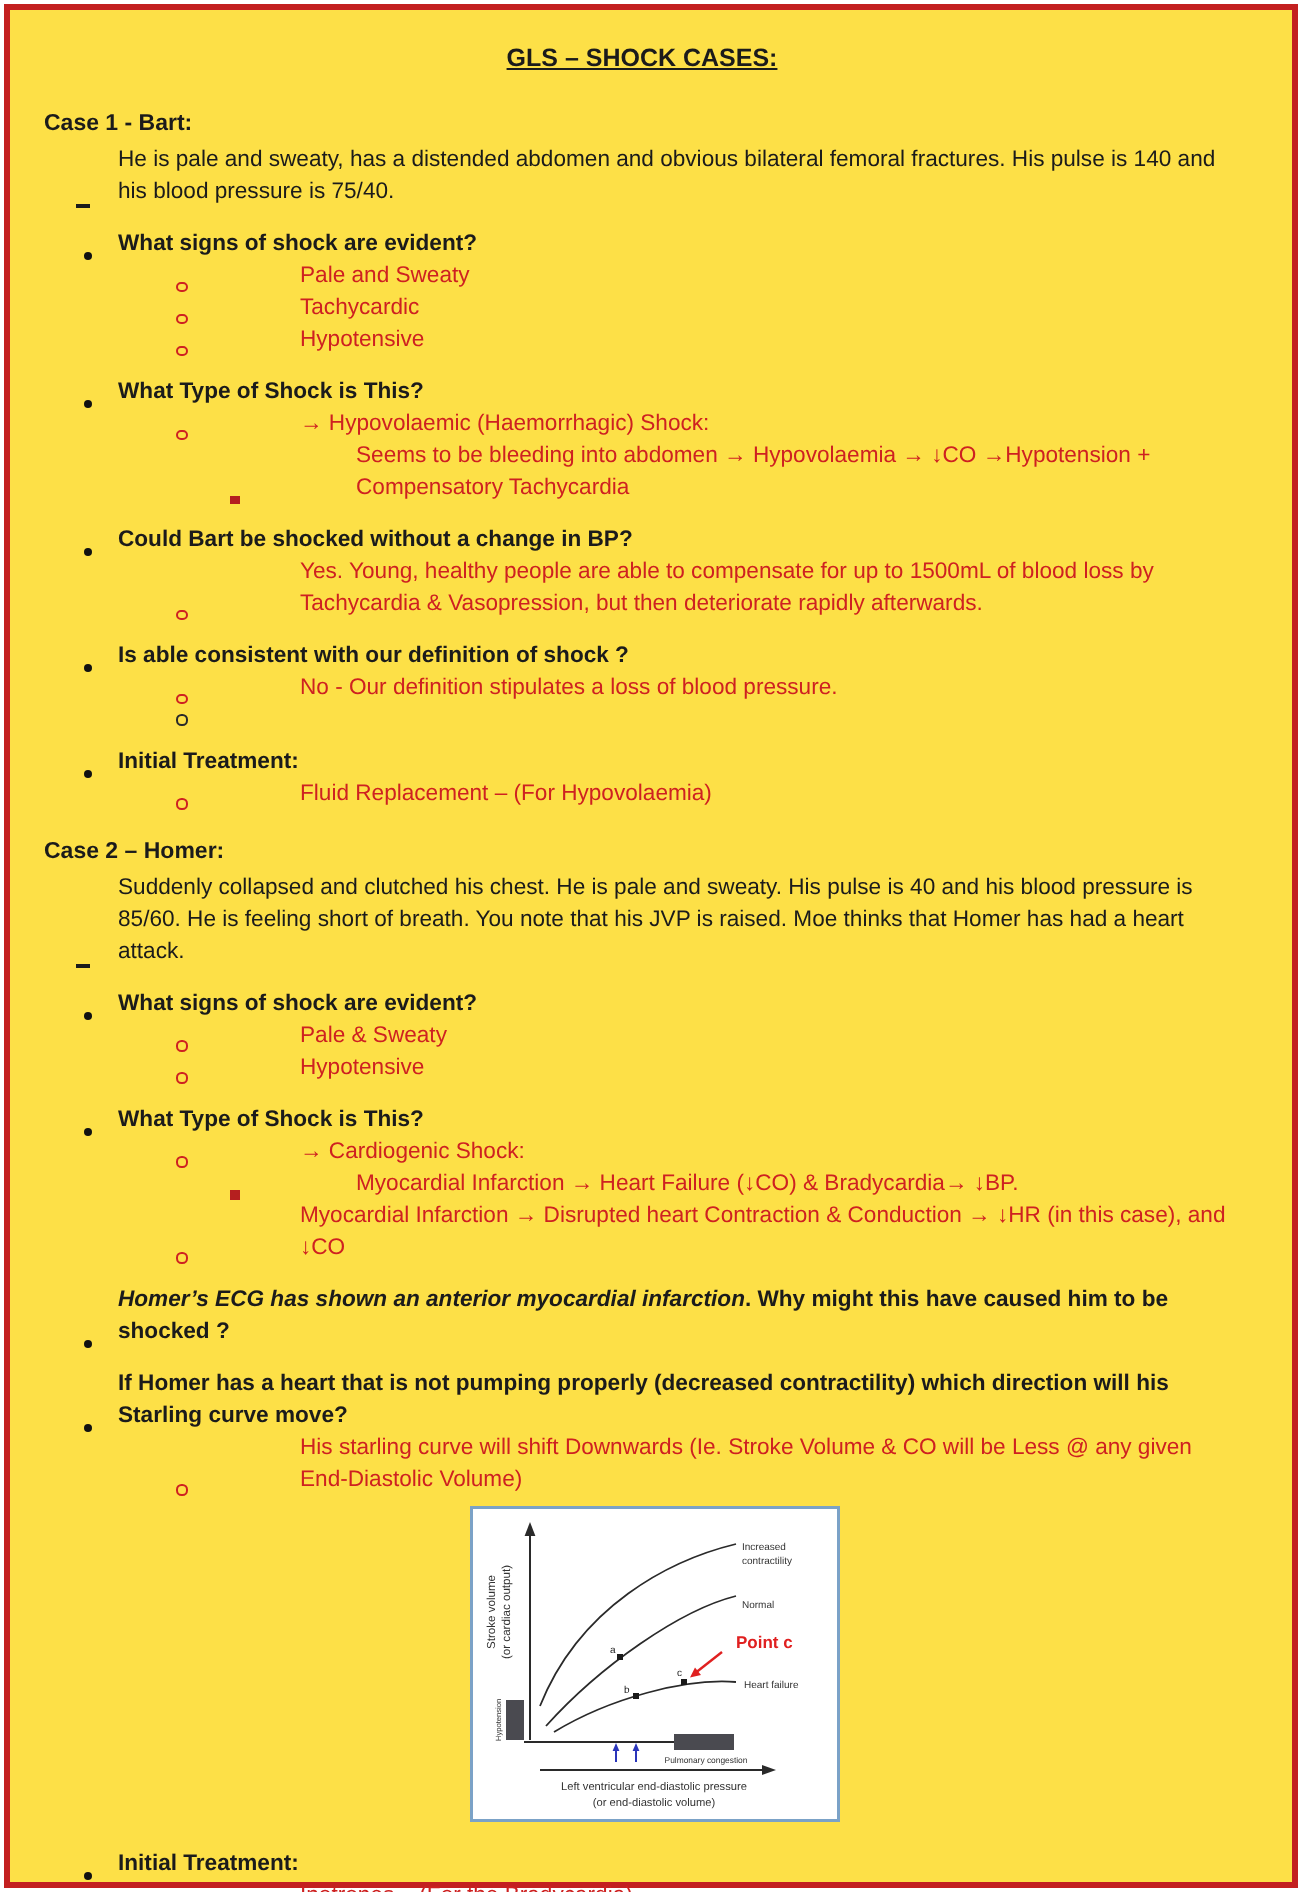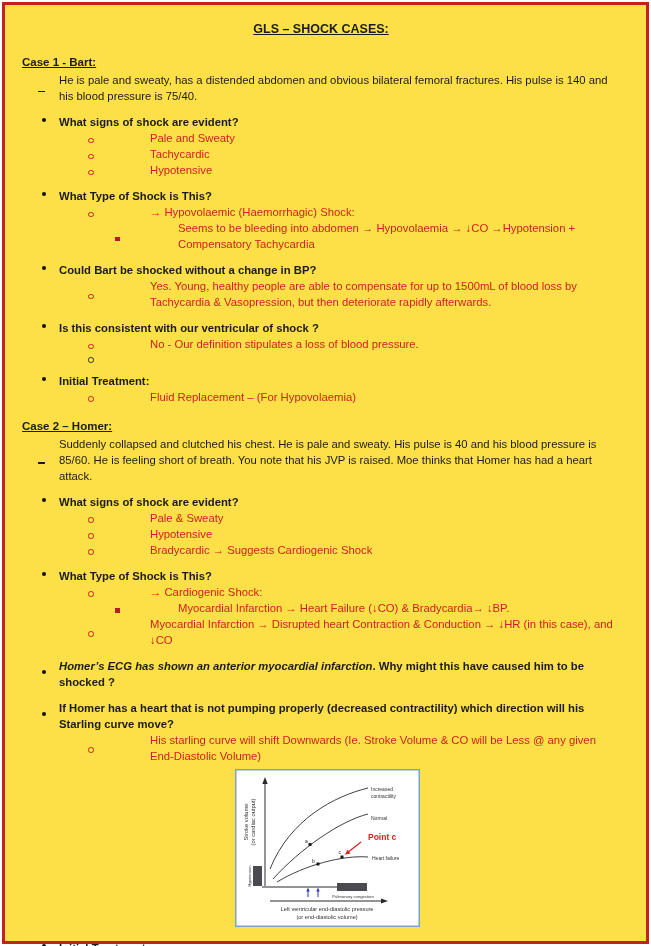--- a/index.html
+++ b/index.html
@@ -11,23 +11,23 @@
     position:absolute;left:2px;top:2px;right:2px;bottom:2px;
     border:3px solid #c32020;box-sizing:border-box;
     padding:12px 26px 8px 17px;background:#fde047;
   }
   .doc-title{
     text-align:center;font-weight:bold;font-size:12.5px;line-height:17px;
     margin:4px 0 16px 0;
   }
   .doc-title span{text-decoration:underline;}
   .case-heading{font-weight:bold;font-size:11.5px;line-height:17px;margin:0 0 1px 0;}
-  .case-heading span{text-decoration:underline;text-align:right;}
+  .case-heading span{text-align:right;}
   .case2-gap{margin-top:13px;}
-  .row{display:flex;align-items:center;font-size:11.3px;line-height:16px;}
+  .row{display:flex;align-items:flex-end;font-size:11.3px;line-height:16px;}
   .m{flex:0 0 auto;display:flex;}
   .l0 .m{margin-left:16px;width:21px;}
   .l1 .m{margin-left:20px;width:17px;}
   .l2 .m{margin-left:66px;width:19px;}
   .l3 .m{margin-left:93px;width:20px;}
   .t{flex:1 1 auto;min-width:0;}
   .bold .t{font-weight:bold;margin-top:10px;}
   .red .t{color:#ce2121;margin-left:43px;}
   .it .t{font-style:italic;}
   .dashm{width:7px;height:1.6px;background:#1b1b1b;margin-top:7px;}
@@ -104,21 +104,21 @@
   <div class="row l2 red">
     <span class="m">
         <span class="circ"></span>
       </span>
     <span class="t">Yes. Young, healthy people are able to compensate for up to 1500mL of blood loss by Tachycardia &amp; Vasopression, but then deteriorate rapidly afterwards.</span>
   </div>
   <div class="row l1 bold">
     <span class="m">
         <span class="dot"></span>
       </span>
-    <span class="t">Is this consistent with our ventricular of shock ?</span>
+    <span class="t">Is able consistent with our definition of shock ?</span>
   </div>
   <div class="row l2 red">
     <span class="m">
         <span class="circ"></span>
       </span>
     <span class="t">No - Our definition stipulates a loss of blood pressure.</span>
   </div>
   <div class="row l2 it">
     <span class="m">
         <span class="circ blackc"></span>
@@ -155,26 +155,20 @@
     <span class="m">
         <span class="circ"></span>
       </span>
     <span class="t">Pale &amp; Sweaty</span>
   </div>
   <div class="row l2 red">
     <span class="m">
         <span class="circ"></span>
       </span>
     <span class="t">Hypotensive</span>
-  </div>
-  <div class="row l2 red">
-    <span class="m">
-        <span class="circ"></span>
-      </span>
-    <span class="t">Bradycardic → Suggests Cardiogenic Shock</span>
   </div>
   <div class="row l1 bold">
     <span class="m">
         <span class="dot"></span>
       </span>
     <span class="t">What Type of Shock is This?</span>
   </div>
   <div class="row l2 red">
     <span class="m">
         <span class="circ"></span>

